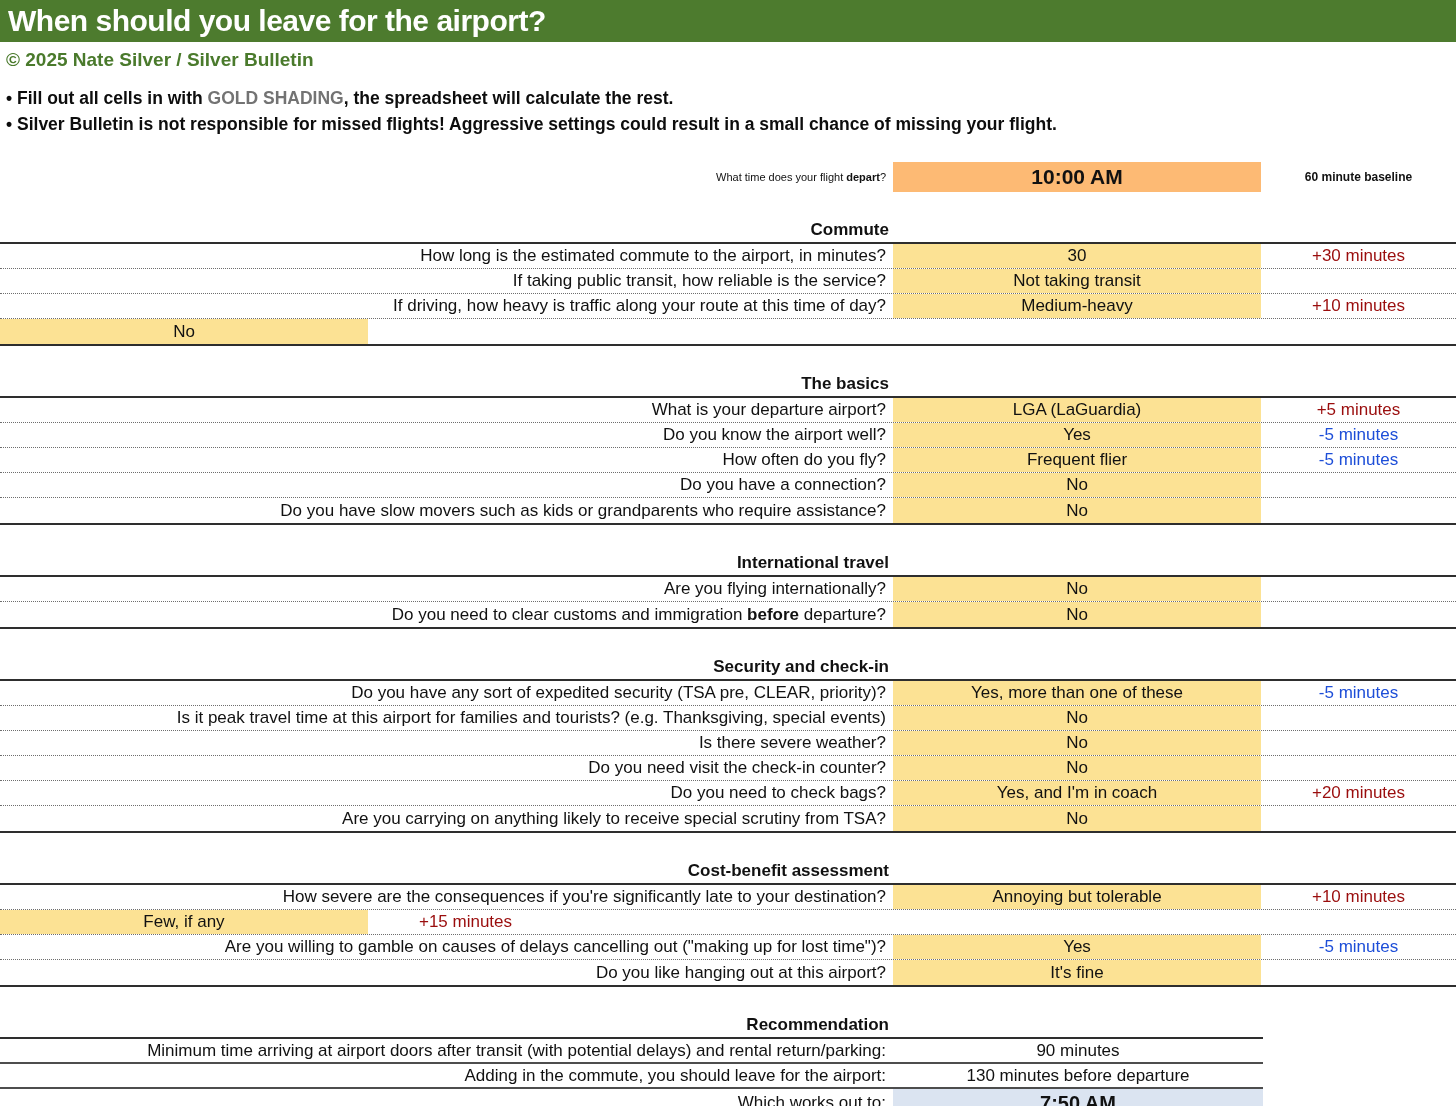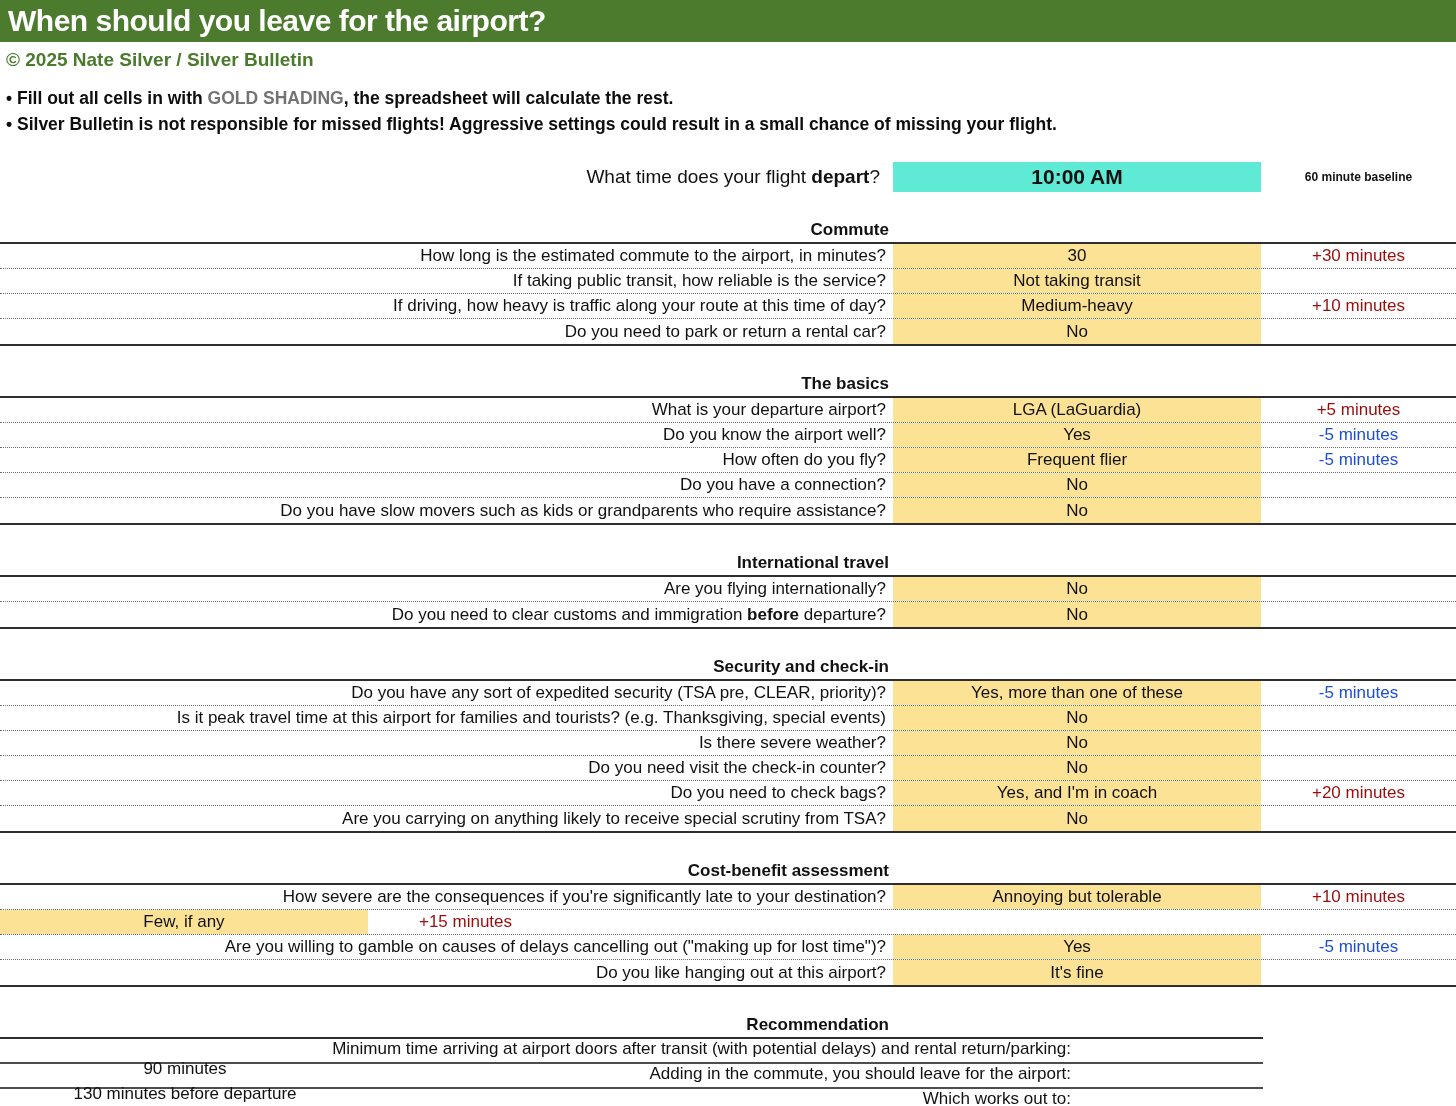--- a/index.html
+++ b/index.html
@@ -18,25 +18,25 @@
   }
   .copyright {
     color: #4a7a2c; font-weight: bold; font-size: 19px;
     margin: 7px 0 0 6px;
   }
   .bullets { margin: 14px 0 0 6px; }
   .bullet { font-weight: bold; font-size: 17.5px; line-height: 26px; color: #0d0d0d; }
   .gold-text { color: #737373; }
 
   .depart-row { display: flex; align-items: center; height: 30px; margin-top: 25px; }
-  .label-col { width: 893px; text-align: right; padding-right: 13px; font-size: 19px; white-space: nowrap; }
+  .label-col { width: 893px; text-align: right; padding-right: 7px; font-size: 11px; white-space: nowrap; }
   .value-col { width: 368px; text-align: center; }
   .delta-col { width: 195px; text-align: center; font-size: 12px; }
   .depart-row .value-col {
-    background: #5eead4; font-weight: bold; font-size: 21px;
+    background: #fdba74; font-weight: bold; font-size: 21px;
     height: 30px; line-height: 30px;
   }
   .depart-row .delta-col { font-weight: bold; }
 
   .section-header {
     width: 889px; text-align: right; font-weight: bold; font-size: 17px;
     margin-top: 26px; height: 24px; line-height: 24px;
   }
   .section {
     border-top: 2px solid #2e2e2e;
@@ -52,21 +52,21 @@
   }
   .row .delta { width: 195px; text-align: center; font-size: 17px; }
   .delta.plus { color: #9a0d0d; }
   .delta.minus { color: #1d4ed8; }
 
   .rec-section {
     width: 1263px;
     border-top: 2px solid #2e2e2e;
     border-bottom: 2px solid #2e2e2e;
   }
-  .rec-section .row { border-bottom: 2px solid #4d4d4d; flex-direction: column; }
+  .rec-section .row { border-bottom: 2px solid #4d4d4d; }
   .rec-section .row:last-child { border-bottom: none; }
   .rec-section .row .v {
     width: 370px; align-self: stretch; font-size: 17px;
     display: flex; align-items: center; justify-content: center;
   }
   .rec-section .row.result { height: 28px; }
   .rec-section .row.result .v {
     background: #dbe4f1; font-weight: bold; font-size: 20px;
   }
 </style>
@@ -108,23 +108,20 @@
         <div class="delta"></div>
       </div>
       <div class="row">
         <div class="q">
           <span>If driving, how heavy is traffic along your route at this time of day?</span>
         </div>
         <div class="a">Medium-heavy</div>
         <div class="delta plus">+10 minutes</div>
       </div>
       <div class="row">
-        <div class="q">
-          <span>Do you need to park or return a rental car?</span>
-        </div>
         <div class="a">No</div>
         <div class="delta"></div>
       </div>
     </div>
     <div class="section-header">The basics</div>
     <div class="section">
       <div class="row">
         <div class="q">
           <span>What is your departure airport?</span>
         </div>

